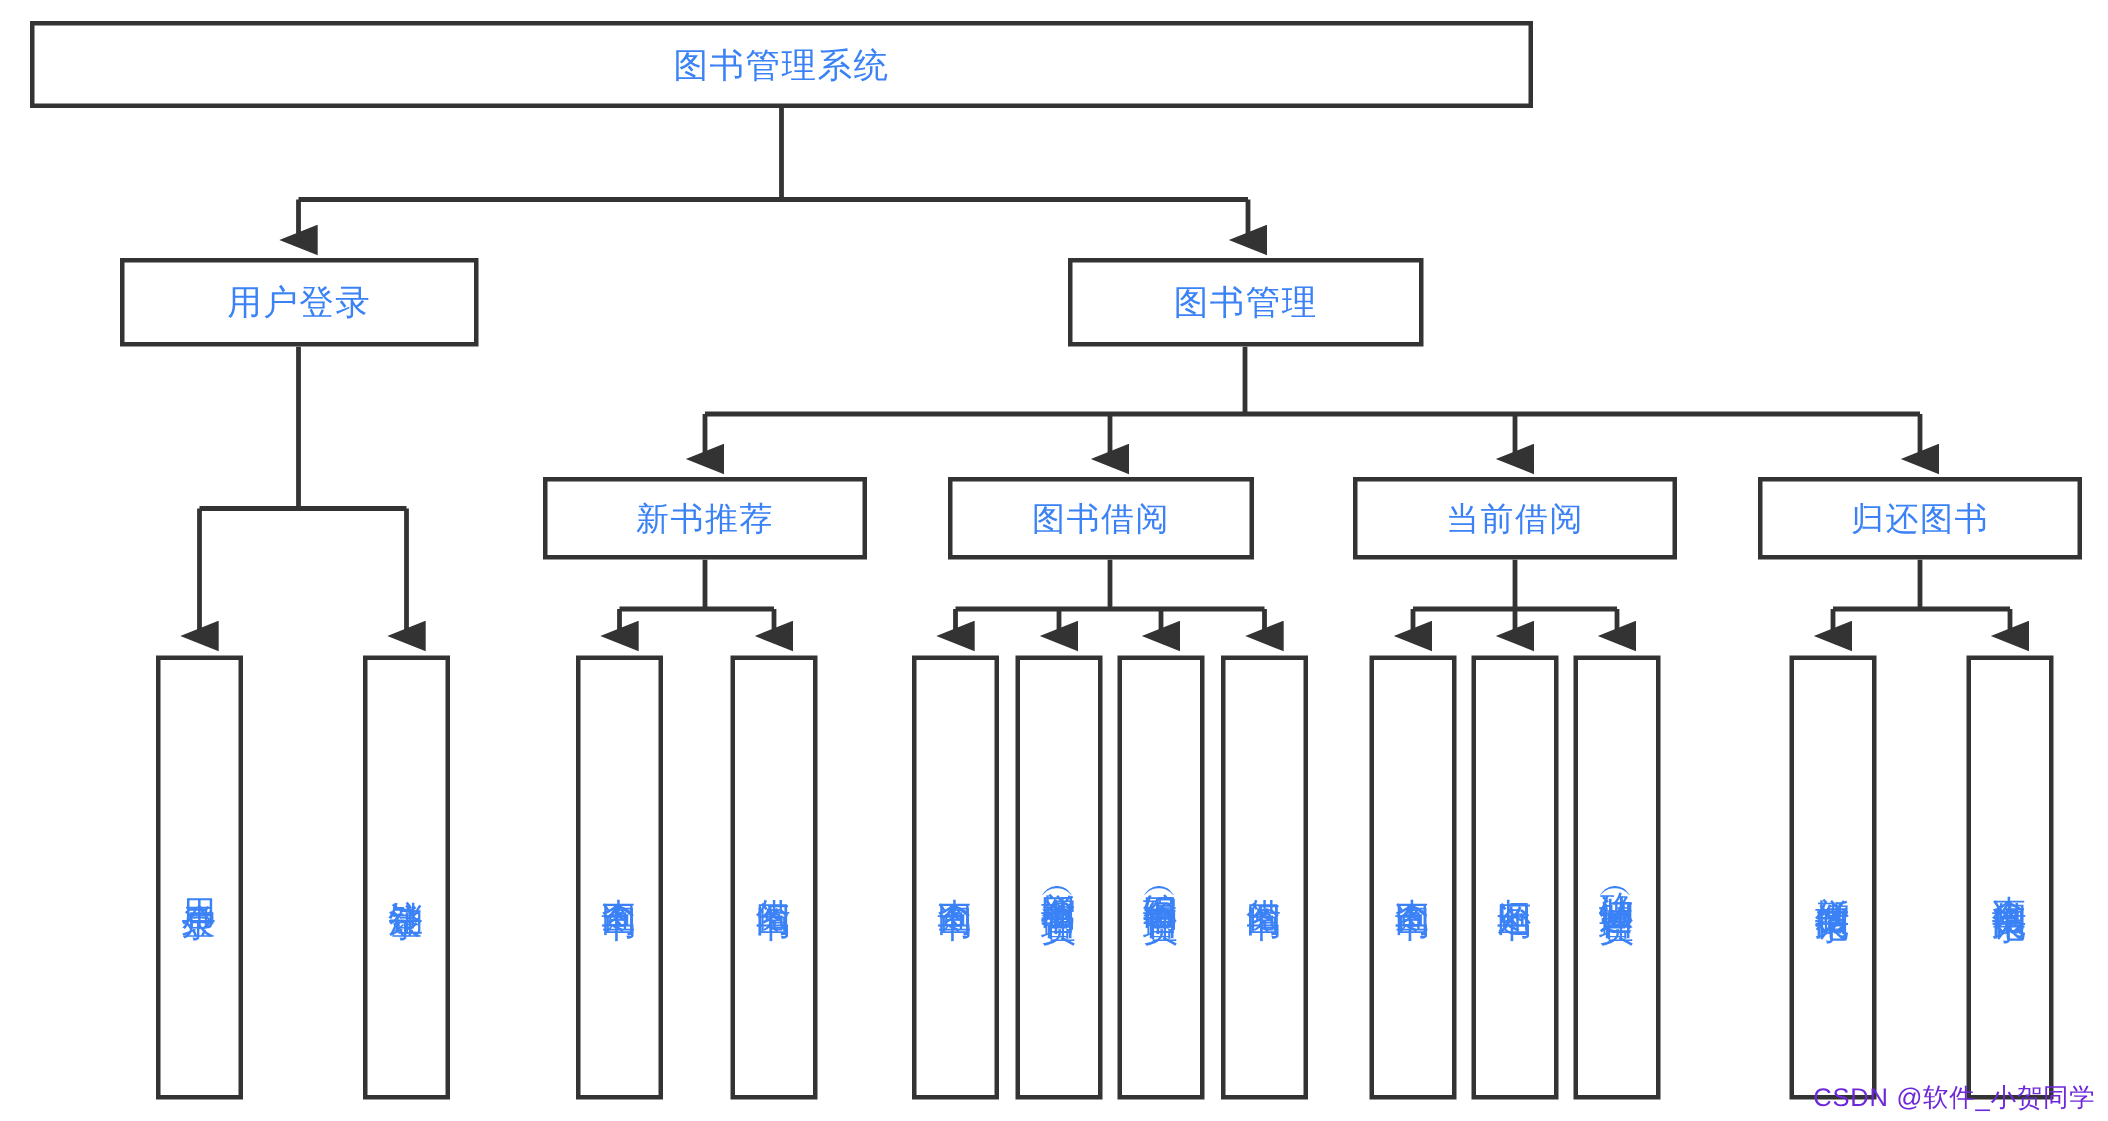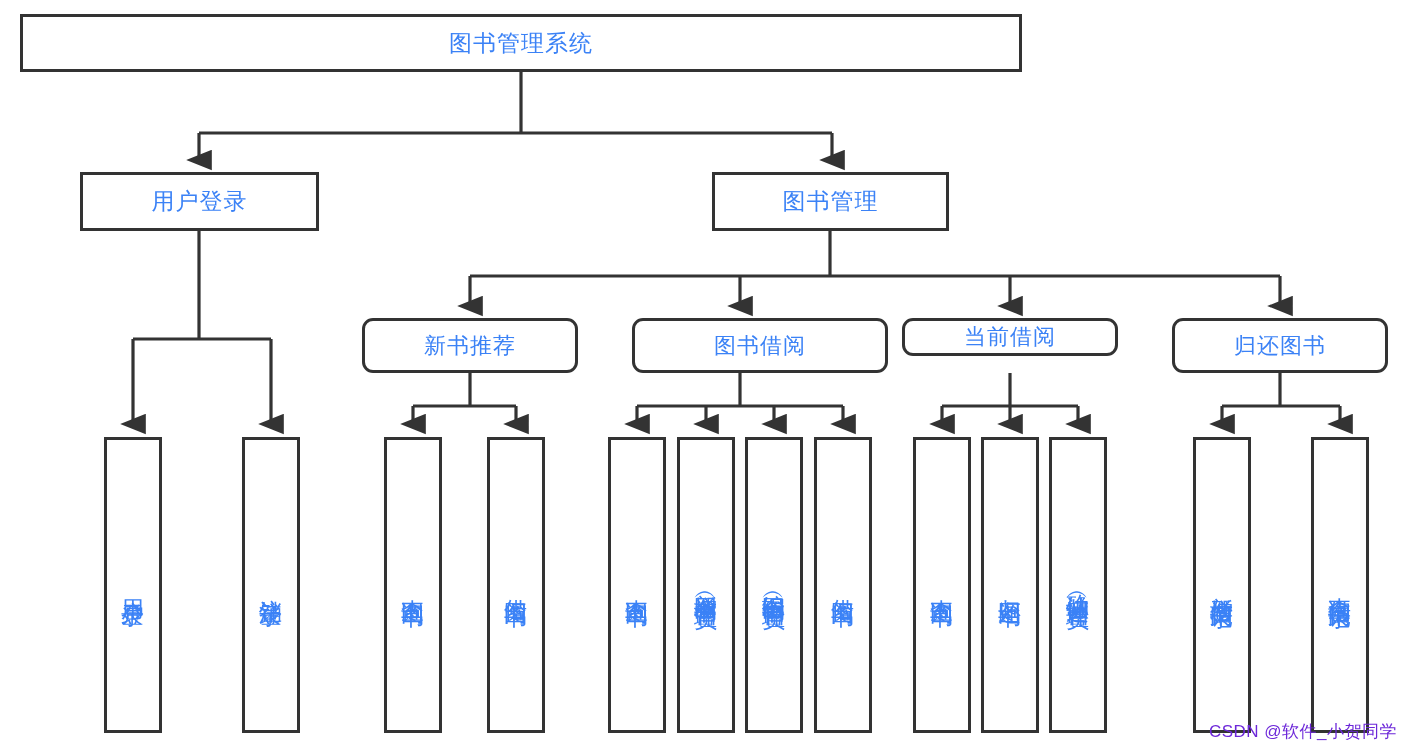--- a/index.html
+++ b/index.html
@@ -36,21 +36,20 @@
     text-align: center;
     color: #3b82f6;
   }
   .node.h {
     font-size: 23px;
     line-height: 1.25;
     letter-spacing: 1px;
   }
   .node.h.small {
     font-size: 22px;
-    border-radius: 11px;
   }
   .node.v {
     writing-mode: vertical-rl;
     text-orientation: upright;
     font-size: 23px;
     line-height: 1.22;
     letter-spacing: 2px;
     padding: 4px 0;
   }
   .node.v span {
@@ -130,24 +129,24 @@
   <div class="node h" style="left:80px; top:172px; width:239px; height:59px;">
     <span>用户登录</span>
   </div>
   <div class="node h" style="left:712px; top:172px; width:237px; height:59px;">
     <span>图书管理</span>
   </div>
 
   <div class="node h small" style="left:362px; top:318px; width:216px; height:55px;">
     <span>新书推荐</span>
   </div>
-  <div class="node h small" style="left:632px; top:318px; width:256px; height:55px;">
+  <div class="node h small" style="left:632px; top:318px; width:204px; height:55px;">
     <span>图书借阅</span>
   </div>
-  <div class="node h small" style="left:902px; top:318px; width:216px; height:38px;">
+  <div class="node h small" style="left:902px; top:318px; width:216px; height:55px;">
     <span>当前借阅</span>
   </div>
   <div class="node h small" style="left:1172px; top:318px; width:216px; height:55px;">
     <span>归还图书</span>
   </div>
 
   <div class="node v" style="left:104px; top:437px; width:58px; height:296px;">
     <span>用户登录</span>
   </div>
   <div class="node v" style="left:242px; top:437px; width:58px; height:296px;">

